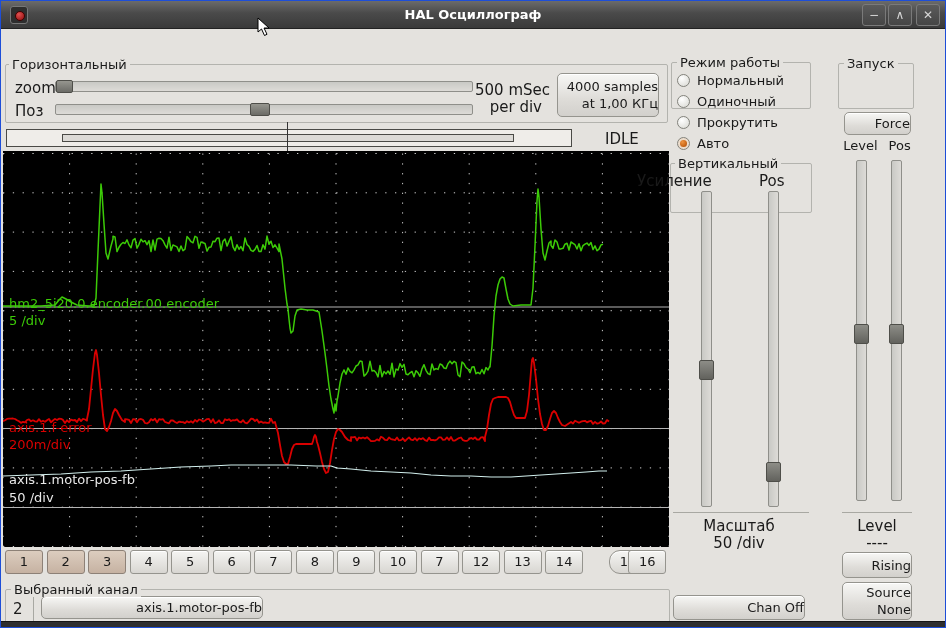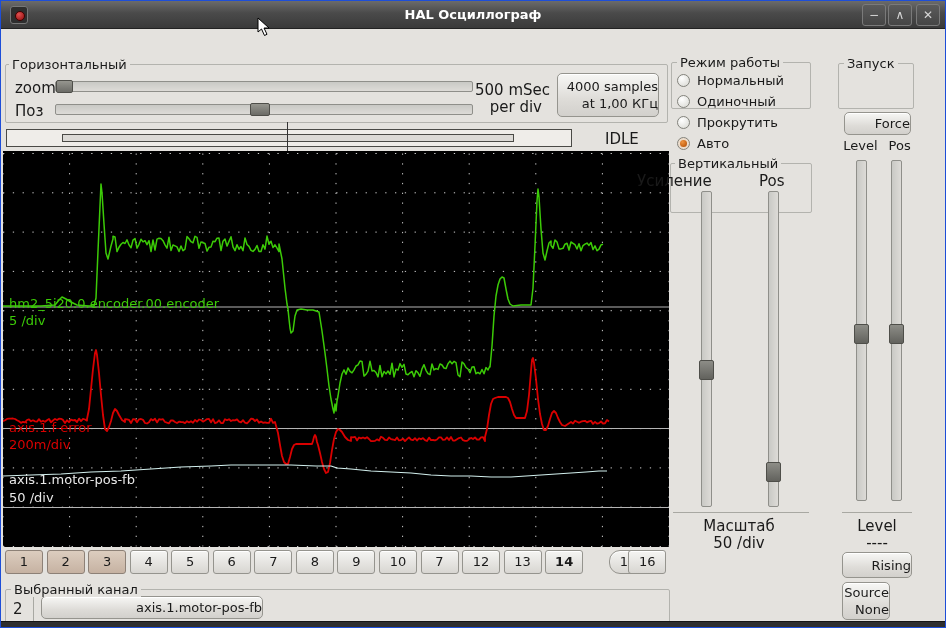--- a/index.html
+++ b/index.html
@@ -186,54 +186,55 @@
   <div class="trough-v" style="left:855px; top:159px; height:341px;">
     <div class="handle-v" style="top: 162.69px;"></div>
   </div>
   <div class="trough-v" style="left:890px; top:159px; height:341px;">
     <div class="handle-v" style="top: 162.69px;"></div>
   </div>
   <div class="sep-line" style="left:841px; top:511px; width:70px;"></div>
   <div class="lbl" style="left:841px; top:516px; width:70px; text-align:center;">Level</div>
   <div class="lbl" style="left:841px; top:533px; width:70px; text-align:center;">----</div>
   <div class="btn" style="left:841px; top:551px; width:70px; height:26px;">Rising</div>
-  <div class="btn" style="left:841px; top:581px; width:48px; height:38px;">
+  <div class="btn" style="left:841px; top:581px; width:70px; height:38px;">
     <span>Source</span>
     <span>None</span>
   </div>
 
   <div class="frame-box" style="left:669px; top:162px; width:142px; height:50px;"></div>
   <div class="frame-label" style="left:674px; top:155px;">Вертикальный</div>
   <div class="lbl" style="left:636px; top:171px;">Усиление</div>
   <div class="lbl" style="left:758px; top:171px;">Pos</div>
   <div class="trough-v" style="left:700px; top:190px; height:316px;">
     <div class="handle-v" style="top: 167.58px;"></div>
   </div>
   <div class="trough-v" style="left:767px; top:190px; height:316px;">
     <div class="handle-v" style="top: 270.48px;"></div>
   </div>
   <div class="sep-line" style="left:672px; top:511px; width:136px;"></div>
   <div class="lbl" style="left:672px; top:516px; width:132px; text-align:center;">Масштаб</div>
   <div class="lbl" style="left:672px; top:533px; width:132px; text-align:center;">50 /div</div>
+  <div class="btn" style="left:672px; top:594px; width:132px; height:25px;">Chan Off</div>
 
   <div id="channel-row">
       <div class="chan-btn active" style="left: 4px;">1</div>
       <div class="chan-btn active" style="left: 45.55px;">2</div>
       <div class="chan-btn active" style="left: 87.1px;">3</div>
       <div class="chan-btn" style="left: 128.65px;">4</div>
       <div class="chan-btn" style="left: 170.2px;">5</div>
       <div class="chan-btn" style="left: 211.75px;">6</div>
       <div class="chan-btn" style="left: 253.3px;">7</div>
       <div class="chan-btn" style="left: 294.85px;">8</div>
       <div class="chan-btn" style="left: 336.4px;">9</div>
       <div class="chan-btn" style="left: 377.95px;">10</div>
       <div class="chan-btn" style="left: 419.5px;">7</div>
       <div class="chan-btn" style="left: 461.05px;">12</div>
       <div class="chan-btn" style="left: 502.6px;">13</div>
-      <div class="chan-btn" style="left: 544.15px; font-weight: bold;">14</div>
+      <div class="chan-btn" style="left: 544.15px;">14</div>
       <div class="chan-btn" style="left: 608px; border-radius: 11px;">15</div>
       <div class="chan-btn" style="left: 627.25px;">16</div>
     </div>
 
   <div class="frame-box" style="left:4px; top:588px; width:665px; height:35px;"></div>
   <div class="frame-label" style="left:10px; top:581px;">Выбранный канал</div>
   <div class="lbl" style="left:12px; top:599px;">2</div>
   <div class="vline" style="left:32px; top:592px; height:29px;"></div>
   <div class="btn" style="left:40px; top:595px; width:222px; height:23px;">axis.1.motor-pos-fb</div>
 

